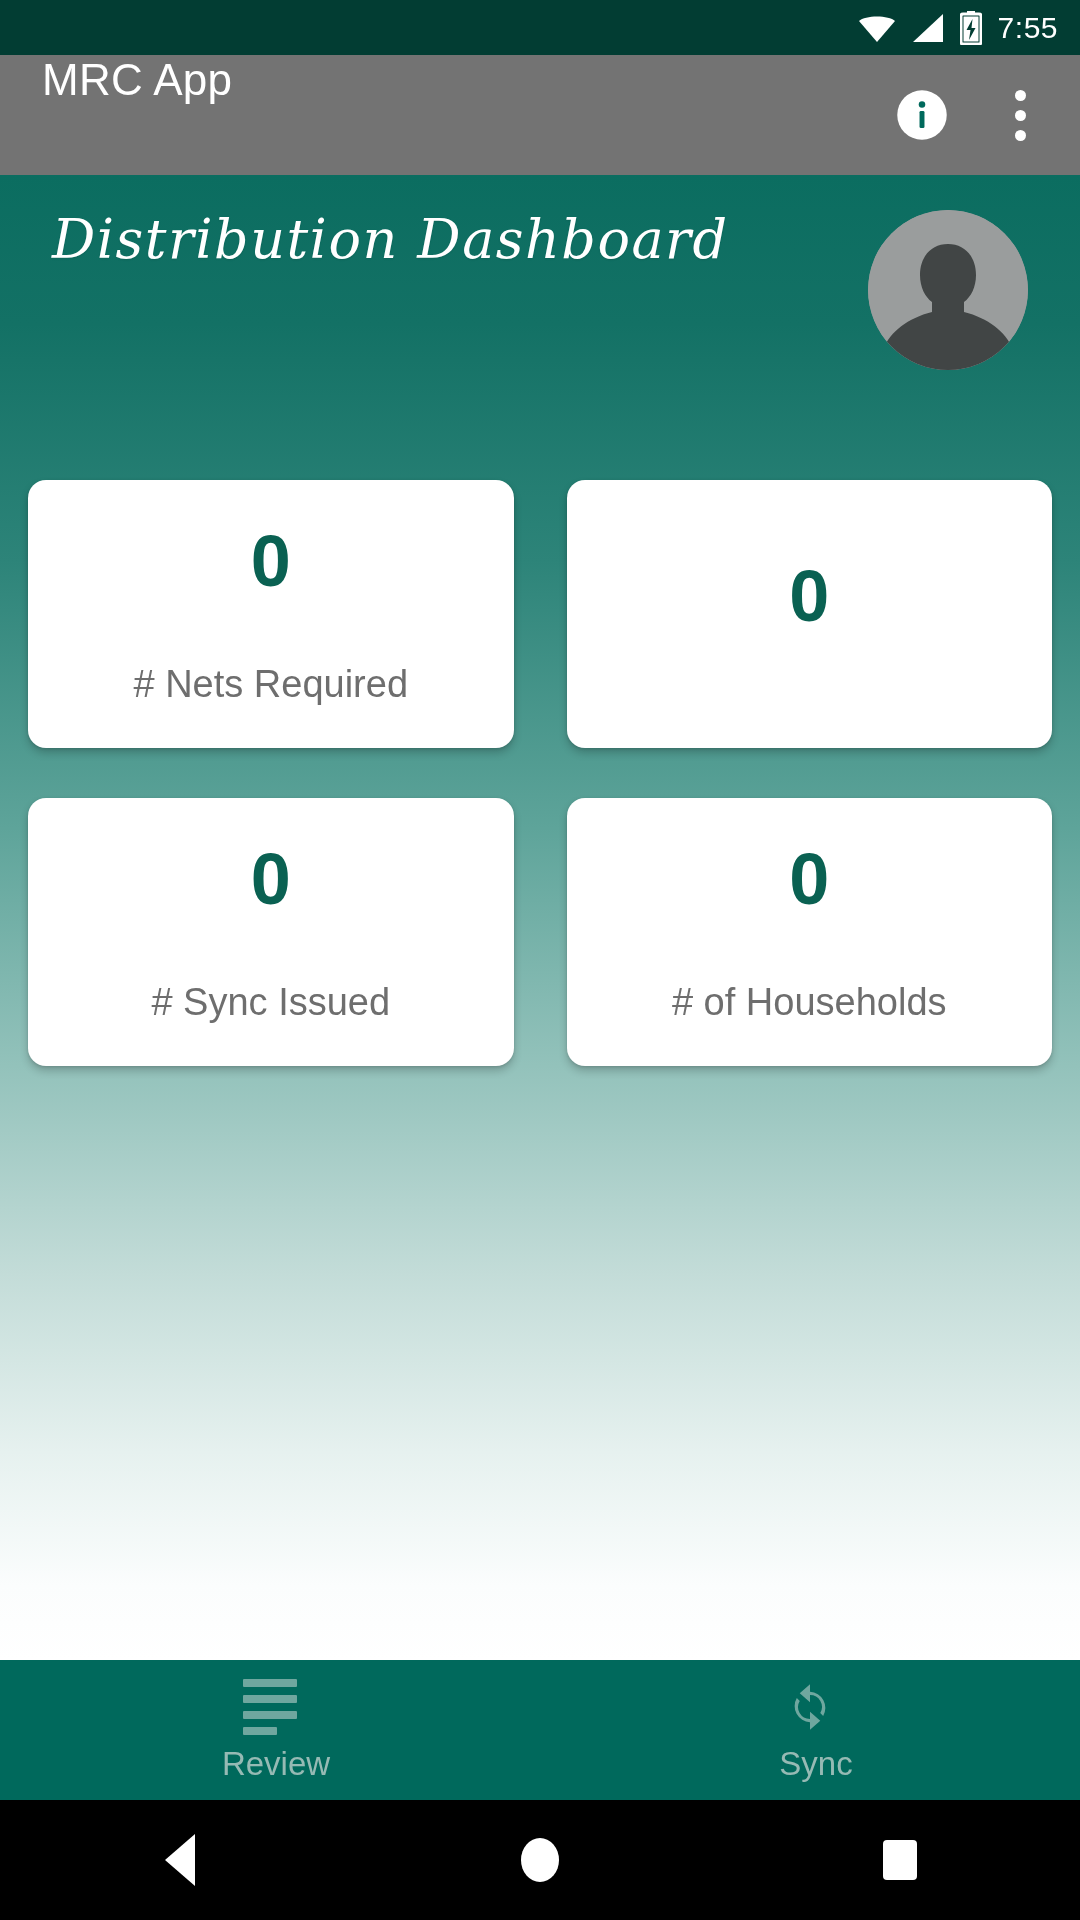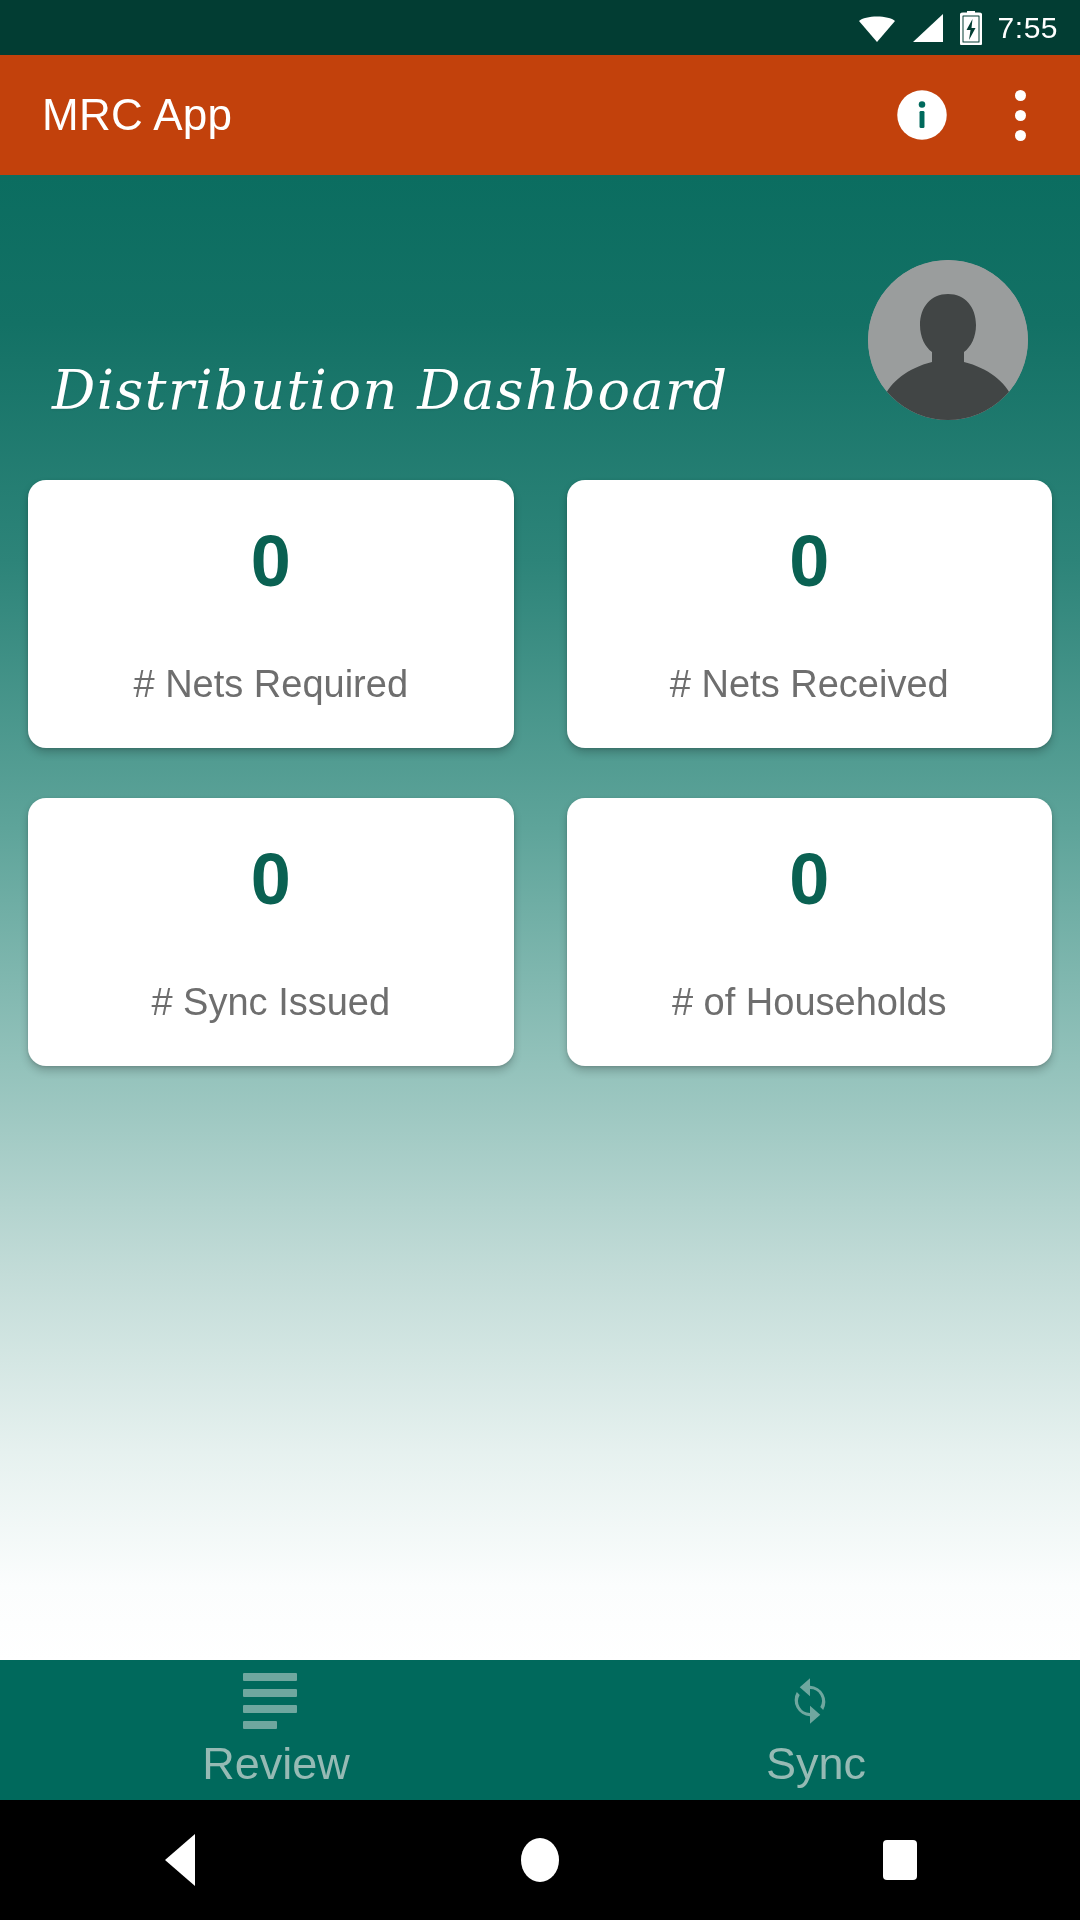--- a/index.html
+++ b/index.html
@@ -26,22 +26,22 @@
   .sb-icons { display:flex; align-items:center; gap:15px; }
   .sb-time {
     color:#fff; font-size:30px; font-weight:400;
     margin-left:16px; letter-spacing:0.5px;
     line-height:1;
   }
 
   
   #app-bar {
     height:120px;
-    background:#c2410c;
-    display:flex; align-items:center;
+    background:#737373;
+    display:flex; 
     padding:0 28px 0 42px;
     flex:0 0 auto;
     position:relative; z-index:5;
   }
   #app-title {
     color:#ffffff;
     font-size:44px;
     font-weight:400;
     letter-spacing:0.3px;
     flex:1;
@@ -72,21 +72,21 @@
       #fbfdfd 95%,
       #ffffff 100%);
     overflow:hidden;
   }
 
   
   #dash-header {
     position:absolute;
     top:35px; left:0; right:0;
     height:210px;
-    display:flex; align-items:flex-end;
+    display:flex; align-items:flex-start;
     padding:0 52px 0 52px;
   }
   #dash-title {
     flex:1;
     color:#ffffff;
     font-family:"DejaVu Serif", serif;
     font-style:italic;
     font-size:54px;
     font-weight:400;
     letter-spacing:1.5px;
@@ -140,21 +140,21 @@
     display:flex;
     flex:0 0 auto;
     position:relative; z-index:5;
   }
   .nav-item {
     flex:1;
     display:flex; flex-direction:column;
     align-items:center; justify-content:center;
     gap:14px;
   }
-  .nav-label { font-size:45px; line-height:1;margin-left:12px; }
+  .nav-label { font-size:33px; line-height:1;margin-left:12px; }
   .nav-item.inactive .nav-label { color:#96bab4; }
   .nav-item.active   .nav-label { color:#ffffff; }
   .nav-icon { height:52px; display:flex; align-items:center; justify-content:center; }
 
   
   .list-icon { display:flex; flex-direction:column; gap:8px; width:54px; }
   .list-icon i { display:block; height:8px; background:#6fa79f; border-radius:1px; }
   .list-icon i:nth-child(1){ width:54px; }
   .list-icon i:nth-child(2){ width:54px; }
   .list-icon i:nth-child(3){ width:54px; }
@@ -260,21 +260,20 @@
 
     <div id="cards-grid">
 
       <div class="stat-card">
         <div class="stat-value">0</div>
         <div class="stat-label"># Nets Required</div>
       </div>
 
       <div class="stat-card">
         <div class="stat-value">0</div>
-        <div class="stat-label"># Nets Received</div>
       </div>
 
       <div class="stat-card">
         <div class="stat-value">0</div>
         <div class="stat-label"># Sync Issued</div>
       </div>
 
       <div class="stat-card">
         <div class="stat-value">0</div>
         <div class="stat-label"># of Households</div>

